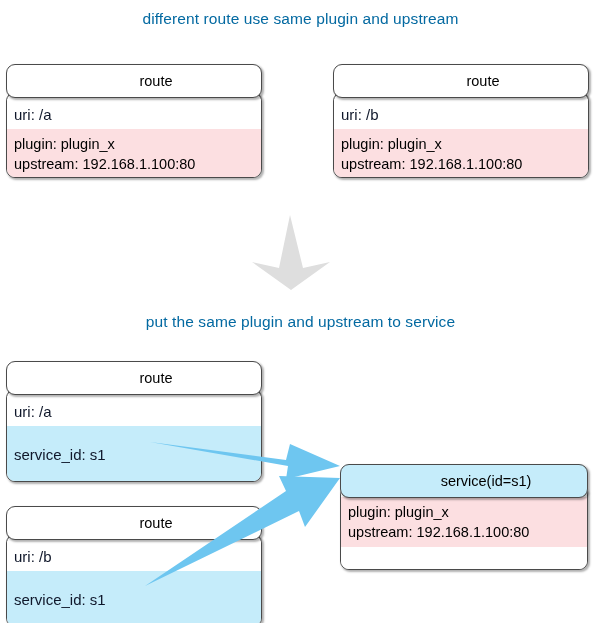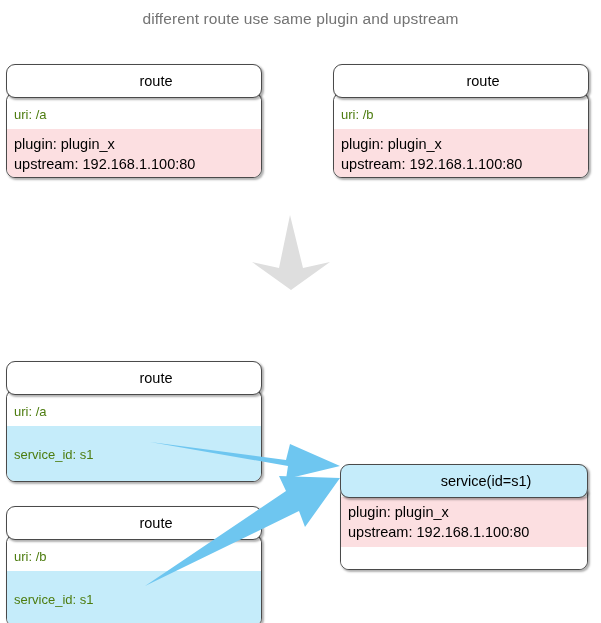--- a/index.html
+++ b/index.html
@@ -20,21 +20,21 @@
     height: 623px;
   }
 
   
   .heading {
     position: absolute;
     left: 0;
     width: 601px;
     text-align: center;
     font-size: 15.5px;
-    color: #737373;
+    color: #0369a1;
     letter-spacing: 0.1px;
     white-space: nowrap;
   }
   #heading-top  { top: 10px; }
   #heading-mid  { top: 313px; }
 
   
   .card {
     position: absolute;
   }
@@ -62,22 +62,22 @@
     box-sizing: border-box;
     border: 1.4px solid #4a4a4a;
     border-radius: 9px;
     background: #ffffff;
     overflow: hidden;
     box-shadow: 1.5px 1.5px 2px rgba(0,0,0,0.30);
     z-index: 1;
   }
   .row {
     box-sizing: border-box;
-    font-size: 13px;
-    color: #4d7c0f;
+    font-size: 15px;
+    color: #0f172a;
     padding-left: 7px;
     display: flex;
     align-items: center;
     white-space: nowrap;
   }
   .row-plain { background: #ffffff; }
   .row-pink  { background: #fcdfe1; }
   .row-blue  { background: #c5ecfa; }
 
   .stack {
@@ -110,20 +110,21 @@
     z-index: 5;
   }
 </style>
 </head>
 <body>
 
 <div id="stage">
 
   <div class="heading" id="heading-top">different route use same plugin and upstream</div>
 
+  <div class="heading" id="heading-mid">put the same plugin and upstream to service</div>
 
   <div class="card" style="left:6px; top:64px;">
     <div class="card-header" style="width:256px; height:34px;">route</div>
     <div class="card-body" style="top:28px; width:256px; height:86px;">
       <div class="row row-plain" style="height:30px; margin-top:6px;">uri: /a</div>
       <div class="stack row-pink" style="height:50px;">
         <div>plugin: plugin_x</div>
         <div>upstream: 192.168.1.100:80</div>
       </div>
     </div>

